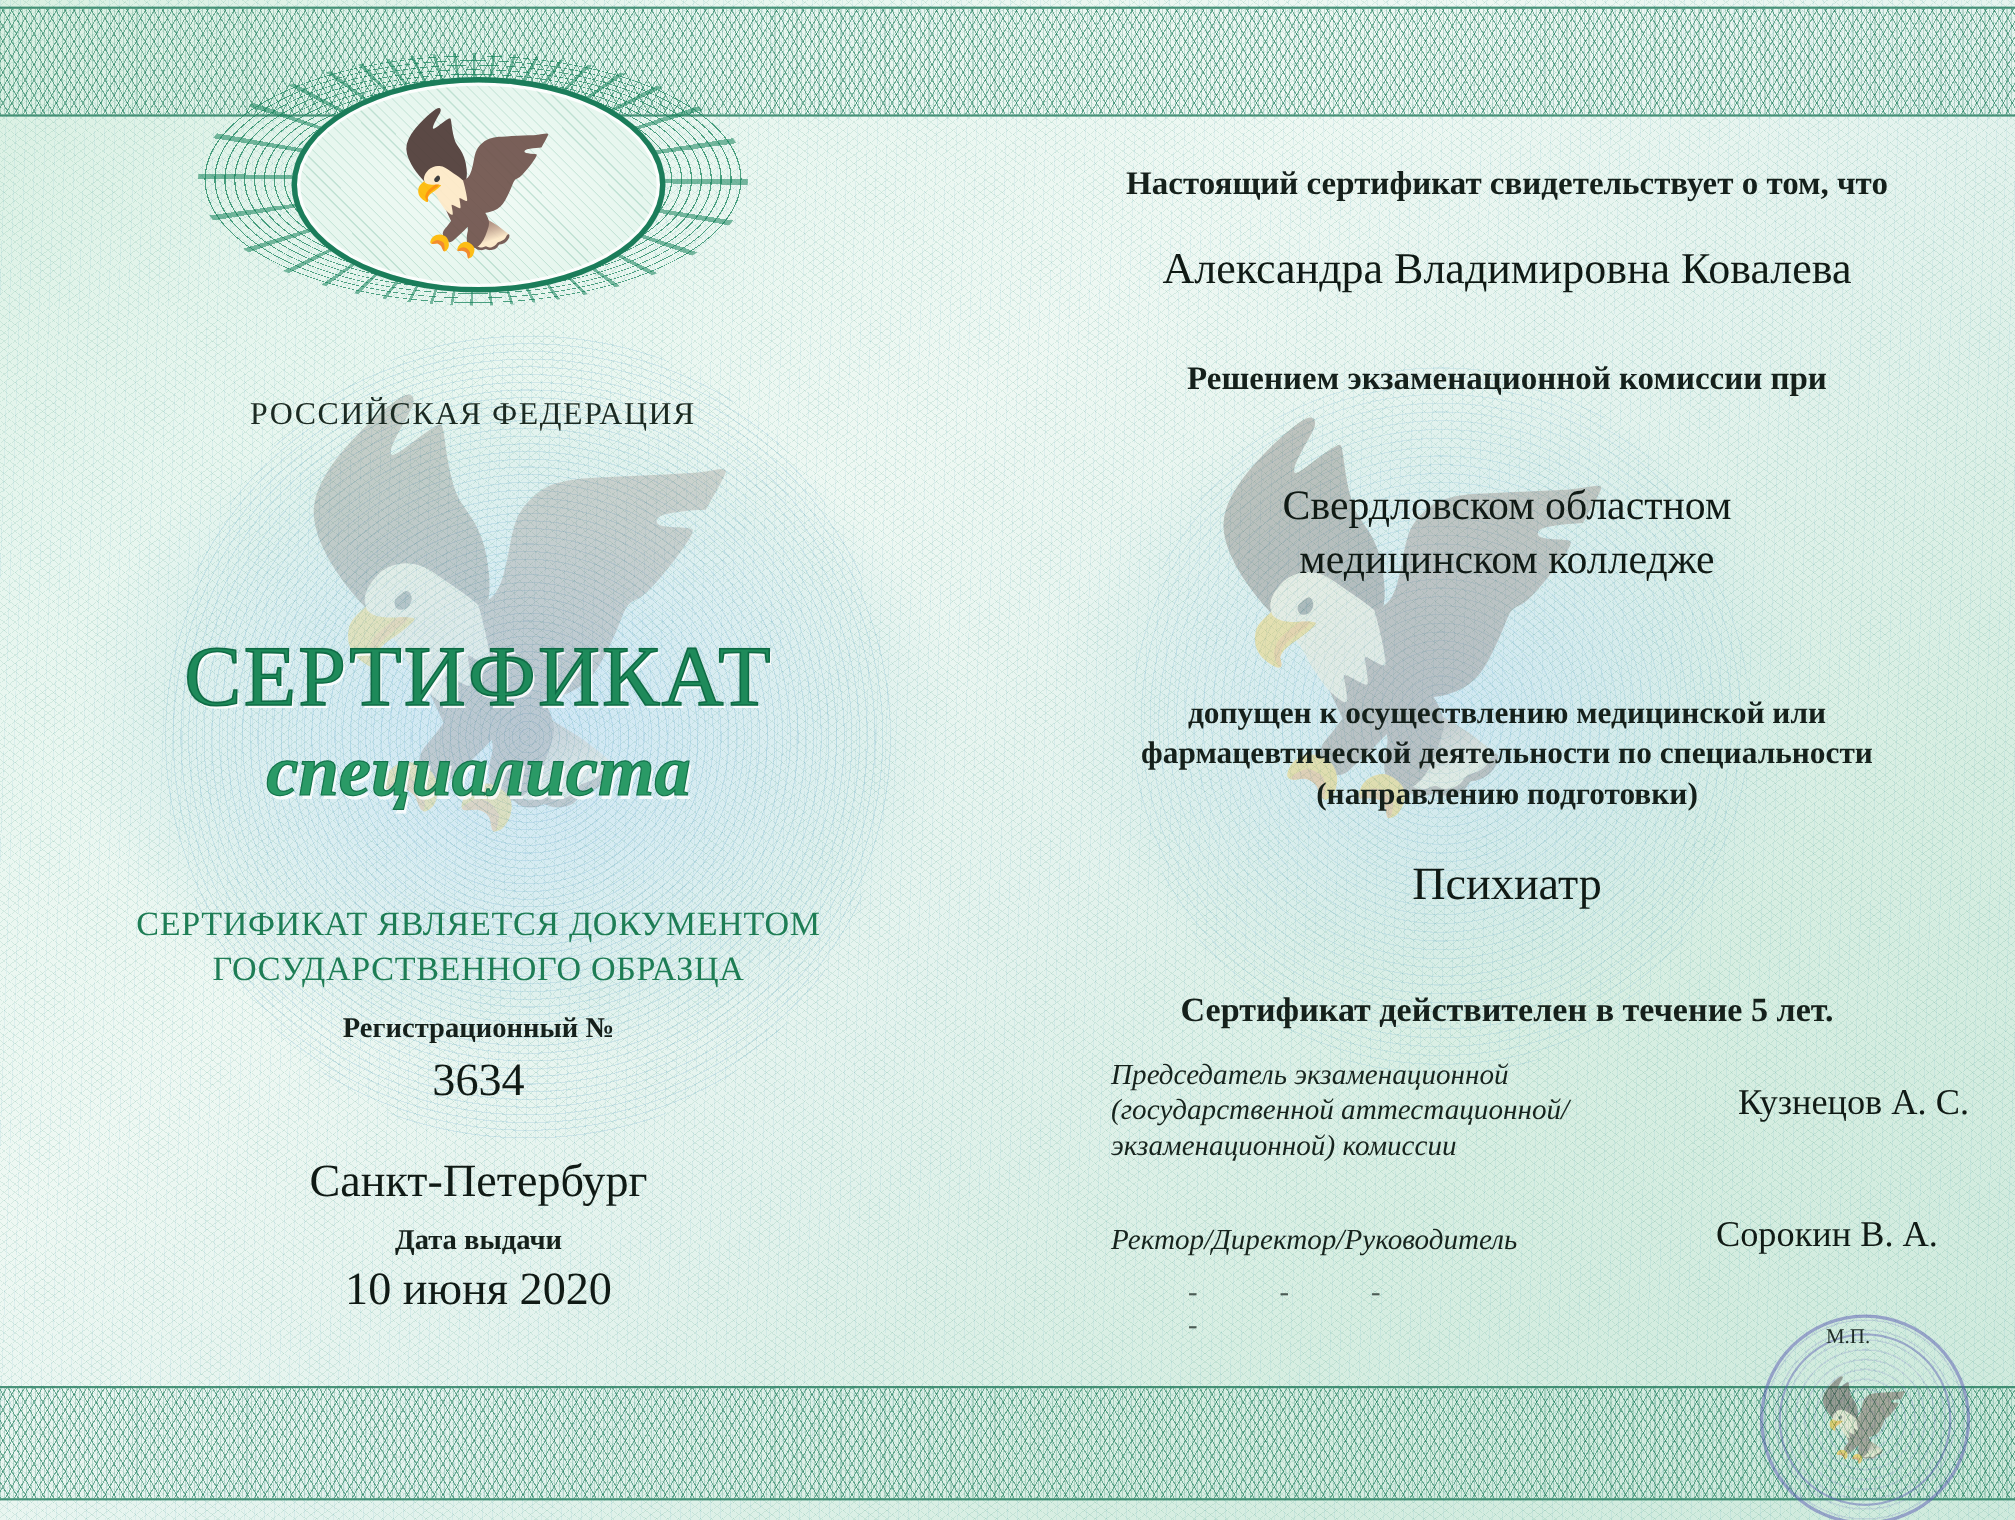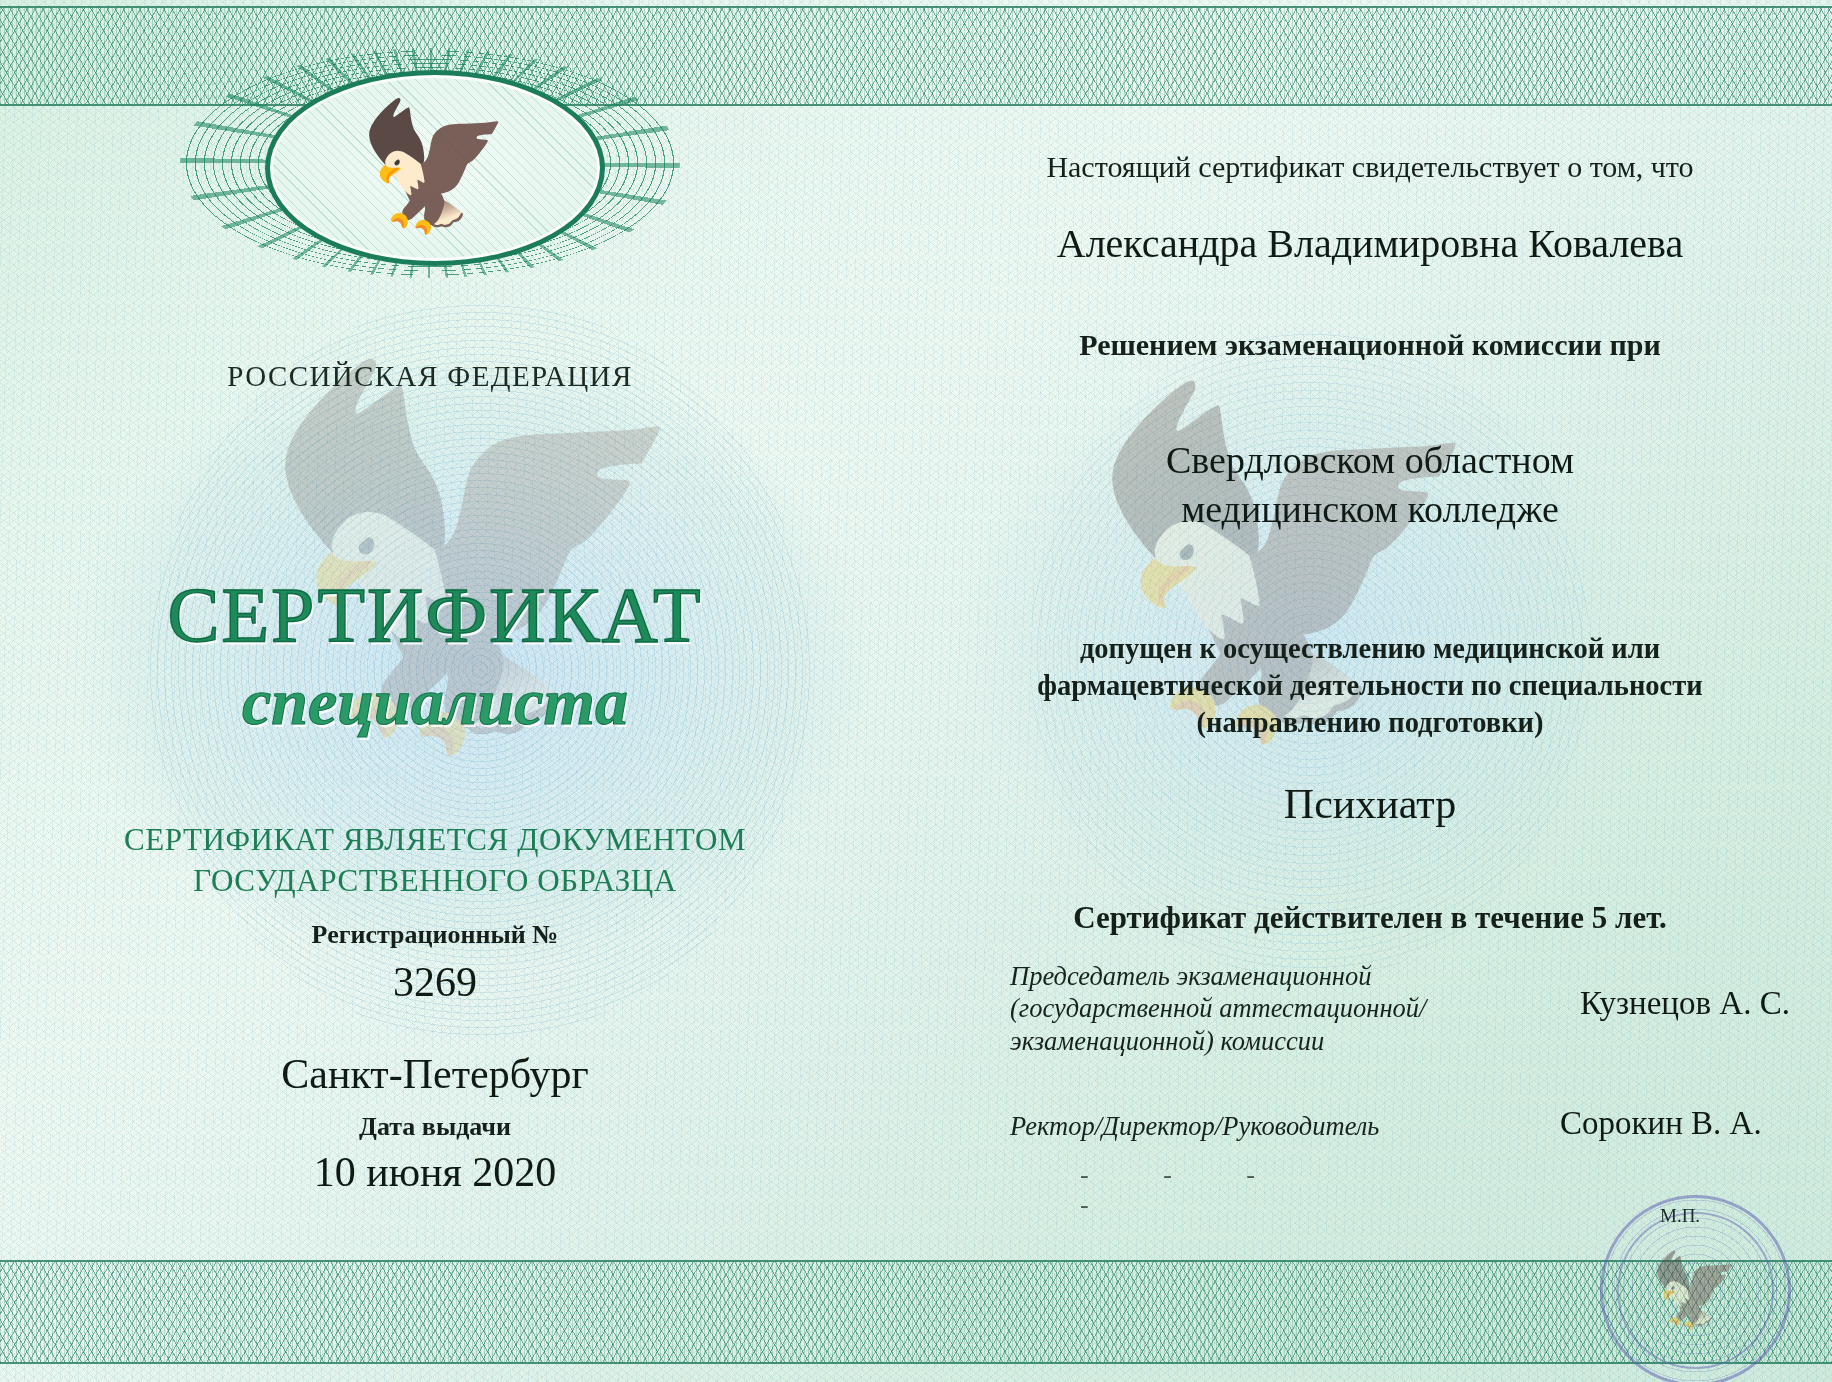--- a/index.html
+++ b/index.html
@@ -162,21 +162,21 @@
   .reg-value   { left: 95px; top: 958px;  width: 680px; text-align: center; font-size: 42px; color: #101a15; }
   .city-label  { left: 95px; top: 1016px; width: 680px; text-align: center; font-size: 26px; font-weight: bold; color: #15201b; }
   .city-value  { left: 95px; top: 1050px; width: 680px; text-align: center; font-size: 42px; color: #101a15; }
   .date-label  { left: 95px; top: 1112px; width: 680px; text-align: center; font-size: 26px; font-weight: bold; color: #15201b; }
   .date-value  { left: 95px; top: 1148px; width: 680px; text-align: center; font-size: 42px; color: #101a15; }
 
   
   .r-lead {
     left: 940px; top: 150px; width: 860px;
     text-align: center;
-    font-size: 30px; font-weight: normal; color: #15201b;
+    font-size: 30px; font-weight: bold; color: #15201b;
   }
   .r-name {
     left: 940px; top: 220px; width: 860px;
     text-align: center;
     font-size: 40px; color: #101a15;
   }
   .r-by {
     left: 940px; top: 328px; width: 860px;
     text-align: center;
     font-size: 30px; font-weight: bold; color: #15201b;
@@ -290,21 +290,21 @@
     <div class="title-main">СЕРТИФИКАТ</div>
     <div class="title-sub">специалиста</div>
   </div>
 
   <div class="t gov-note">
     <div>СЕРТИФИКАТ ЯВЛЯЕТСЯ ДОКУМЕНТОМ</div>
     <div>ГОСУДАРСТВЕННОГО  ОБРАЗЦА</div>
   </div>
 
   <div class="t reg-label">Регистрационный №</div>
-  <div class="t reg-value">3269</div>
+  <div class="t reg-value">3634</div>
   <div class="t city-value">Санкт-Петербург</div>
   <div class="t date-label">Дата выдачи</div>
   <div class="t date-value">10 июня 2020</div>
 
   <div class="t r-lead">Настоящий сертификат свидетельствует о том, что</div>
   <div class="t r-by">Решением экзаменационной комиссии при</div>
   <div class="t r-name">Александра Владимировна Ковалева</div>
 
   <div class="t r-org">
     <div>Свердловском областном</div>

